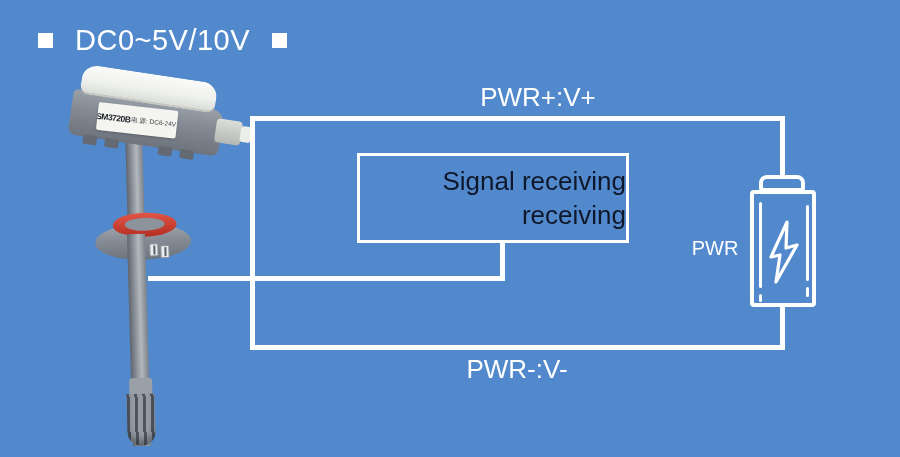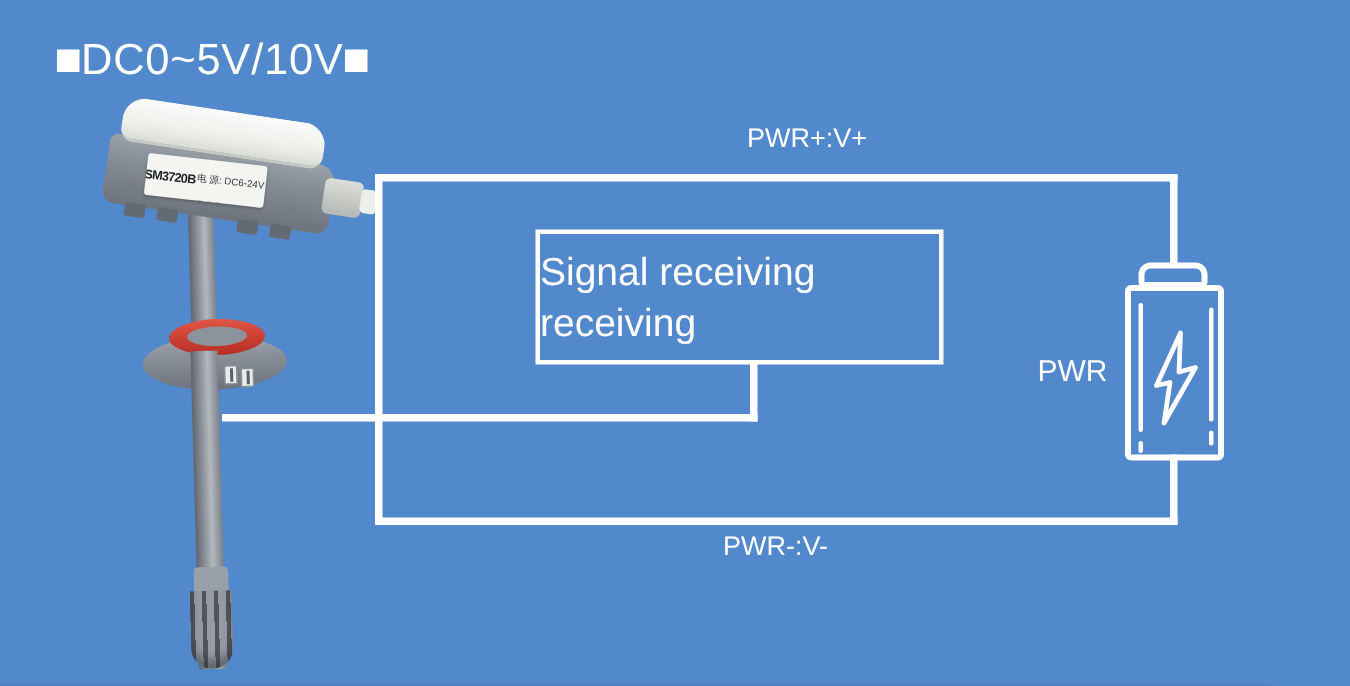--- a/index.html
+++ b/index.html
@@ -4,45 +4,45 @@
 <style>
   :root{
     --bg:#5289cc; --wire:#ffffff; --red:#cf3a2c;
     --grey:#8b919b; --lid:#f2f3f0;
   }
   *{margin:0;padding:0;box-sizing:border-box;}
   body{font-family:"Liberation Sans",sans-serif;background:#3b6cab;}
   .stage{position:relative;width:900px;height:457px;background:var(--bg);overflow:hidden;}
 
   
-  .title-row{position:absolute;left:38px;top:24px;display:flex;align-items:center;gap:1px;color:#fff;}
+  .title-row{position:absolute;left:38px;top:24px;display:flex;align-items:center;gap:22px;color:#fff;}
   .sq{width:15px;height:15px;background:var(--wire);}
   .title-text{font-size:29px;line-height:32px;letter-spacing:.5px;}
 
   
   .wire{position:absolute;background:var(--wire);}
   .w-top   {left:250px;top:116px;width:535px;height:5px;}
   .w-bus   {left:250px;top:116px;width:5px;height:234px;}
   .w-drop  {left:780px;top:116px;width:5px;height:62px;}
   .w-mid   {left:148px;top:276px;width:357px;height:5px;}
   .w-stub  {left:500px;top:242px;width:5px;height:39px;}
   .w-bot   {left:250px;top:345px;width:535px;height:5px;}
   .w-riser {left:780px;top:303px;width:5px;height:47px;}
 
   
-  .wlabel{position:absolute;color:#fff;font-size:18px;white-space:nowrap;transform:translateX(-50%);}
+  .wlabel{position:absolute;color:#fff;font-size:26px;white-space:nowrap;transform:translateX(-50%);}
   .l-top{left:538px;top:82px;}
   .l-mid{left:438px;top:286px;}
   .l-bot{left:517px;top:354px;}
   .l-pwr{left:715px;top:237px;font-size:20px;}
 
   
   .rbox{position:absolute;left:357px;top:153px;width:272px;height:90px;border:3px solid var(--wire);
-        display:flex;flex-direction:column;align-items:flex-start;justify-content:center;
-        color:#ffffff;font-size:26px;line-height:34px;text-align:center;}
+        display:flex;flex-direction:column;align-items:flex-end;justify-content:center;
+        color:#0f172a;font-size:26px;line-height:34px;text-align:center;}
 
   
   .bat-cap {position:absolute;left:759px;top:175px;width:46px;height:17px;border:4px solid var(--wire);border-radius:8px 8px 4px 4px;}
   .bat-body{position:absolute;left:750px;top:190px;width:66px;height:117px;border:4px solid var(--wire);border-radius:4px;}
   .tick{position:absolute;width:3px;background:var(--wire);border-radius:2px;}
   .t1{left:759px;top:202px;height:86px;}
   .d1{left:759px;top:294px;height:8px;}
   .t2{left:806px;top:205px;height:76px;}
   .d2{left:806px;top:287px;height:10px;}
   .bolt{position:absolute;left:766px;top:219px;}

